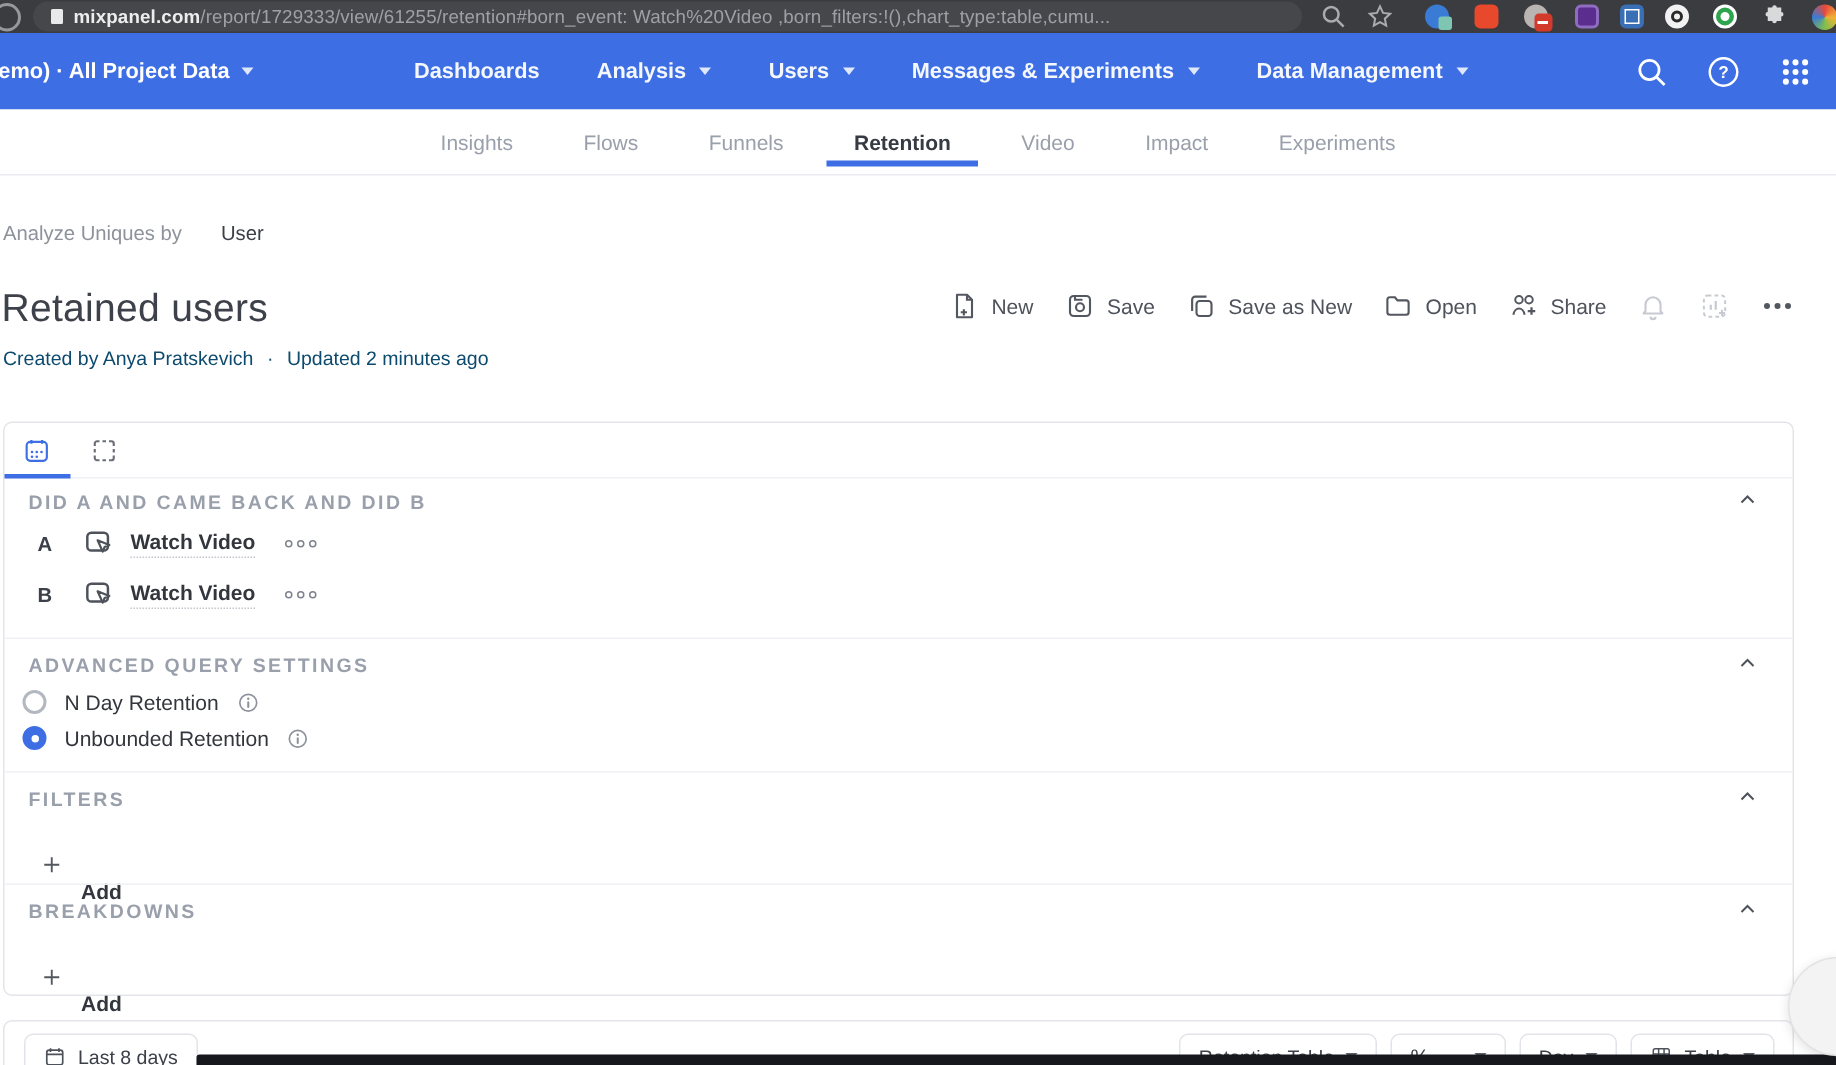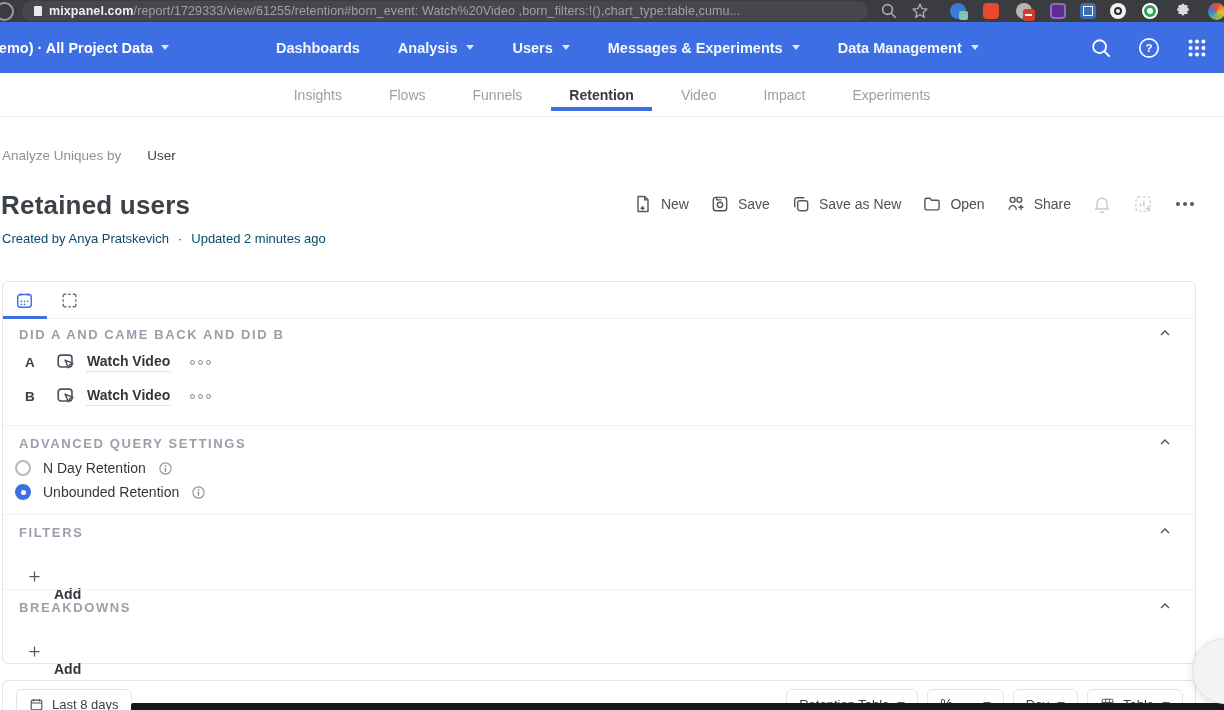--- a/index.html
+++ b/index.html
@@ -26,21 +26,21 @@
   
   .subnav{position:absolute;top:73px;left:0;width:1224px;height:44px;background:#fff;border-bottom:1px solid #e9ebef;box-sizing:border-box;}
   .tabs{position:absolute;left:0;width:1224px;top:0;height:44px;display:flex;justify-content:center;align-items:center;gap:47px;}
   .tab{position:relative;font-size:14px;color:#9aa0ab;height:32px;display:flex;align-items:center;cursor:pointer;}
   .tab.active{color:#363a42;font-weight:bold;}
   .tab.active::after{content:"";position:absolute;left:-18px;right:-18px;bottom:0;height:4px;background:#3e6ee3;}
   
   .analyze-row{position:absolute;left:2px;top:148px;display:flex;align-items:center;gap:26px;font-size:13.5px;}
   .analyze-label{color:#8d929c;}
   .analyze-value{color:#3c4049;font-weight:normal;cursor:pointer;}
-  .page-title{position:absolute;left:1px;top:190px;font-size:26px;font-weight:bold;color:#3d414a;letter-spacing:.2px;}
+  .page-title{position:absolute;left:1px;top:190px;font-size:26px;font-weight:normal;color:#3d414a;letter-spacing:.2px;}
   .byline{position:absolute;left:2px;top:231px;display:flex;gap:9px;font-size:13px;color:#0c4a6e;align-items:center;}
   .actions{position:absolute;right:28px;top:194px;display:flex;align-items:center;gap:21px;}
   .action{display:flex;align-items:center;gap:8px;font-size:14px;color:#4e525b;cursor:pointer;}
   .action svg{width:20px;height:20px;color:#53575f;}
   .action.disabled svg{color:#c7cbd1;}
   .more-dots{display:flex;gap:3px;align-items:center;cursor:pointer;padding:4px 2px;}
   .more-dots i{width:4px;height:4px;border-radius:50%;background:#53575f;}
   
   .card{position:absolute;left:2px;top:281px;width:1194px;height:383px;border:1px solid #e3e5ea;border-radius:6px;background:#fff;box-sizing:border-box;}
   .card-tabs{position:relative;height:36px;border-bottom:1px solid #eef0f3;display:flex;align-items:center;padding-left:12px;gap:26px;}

